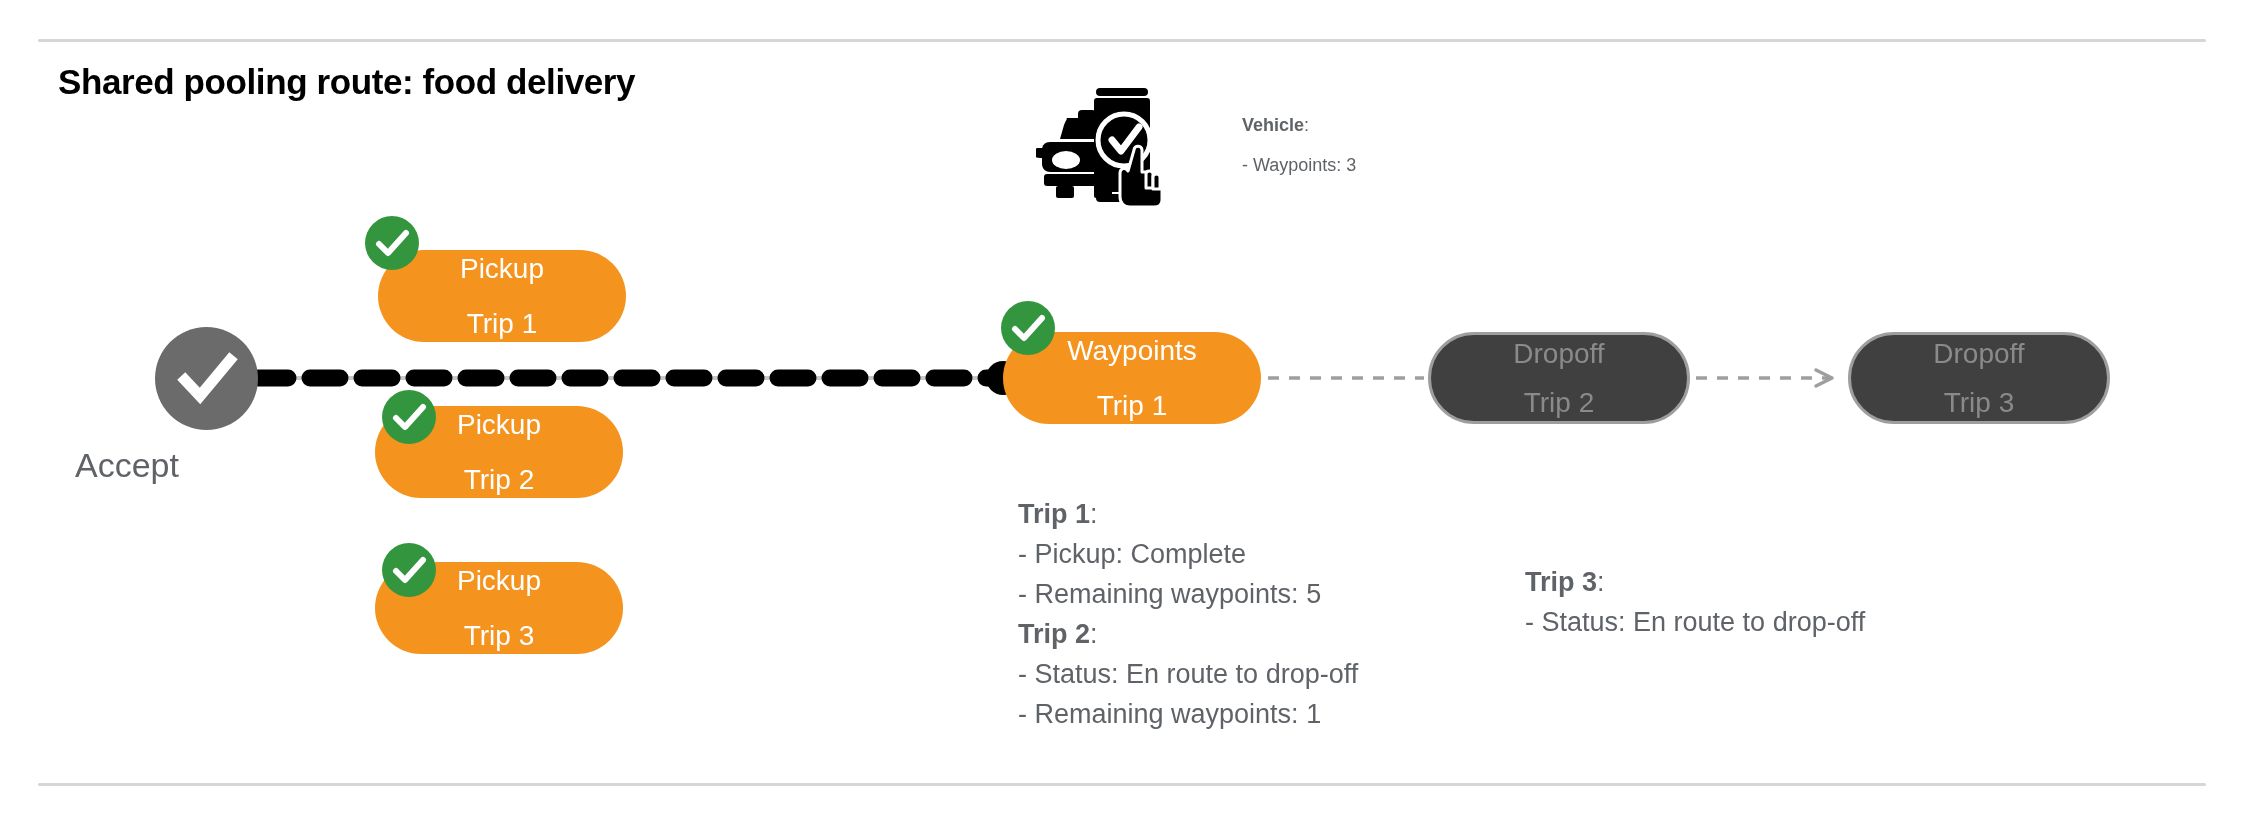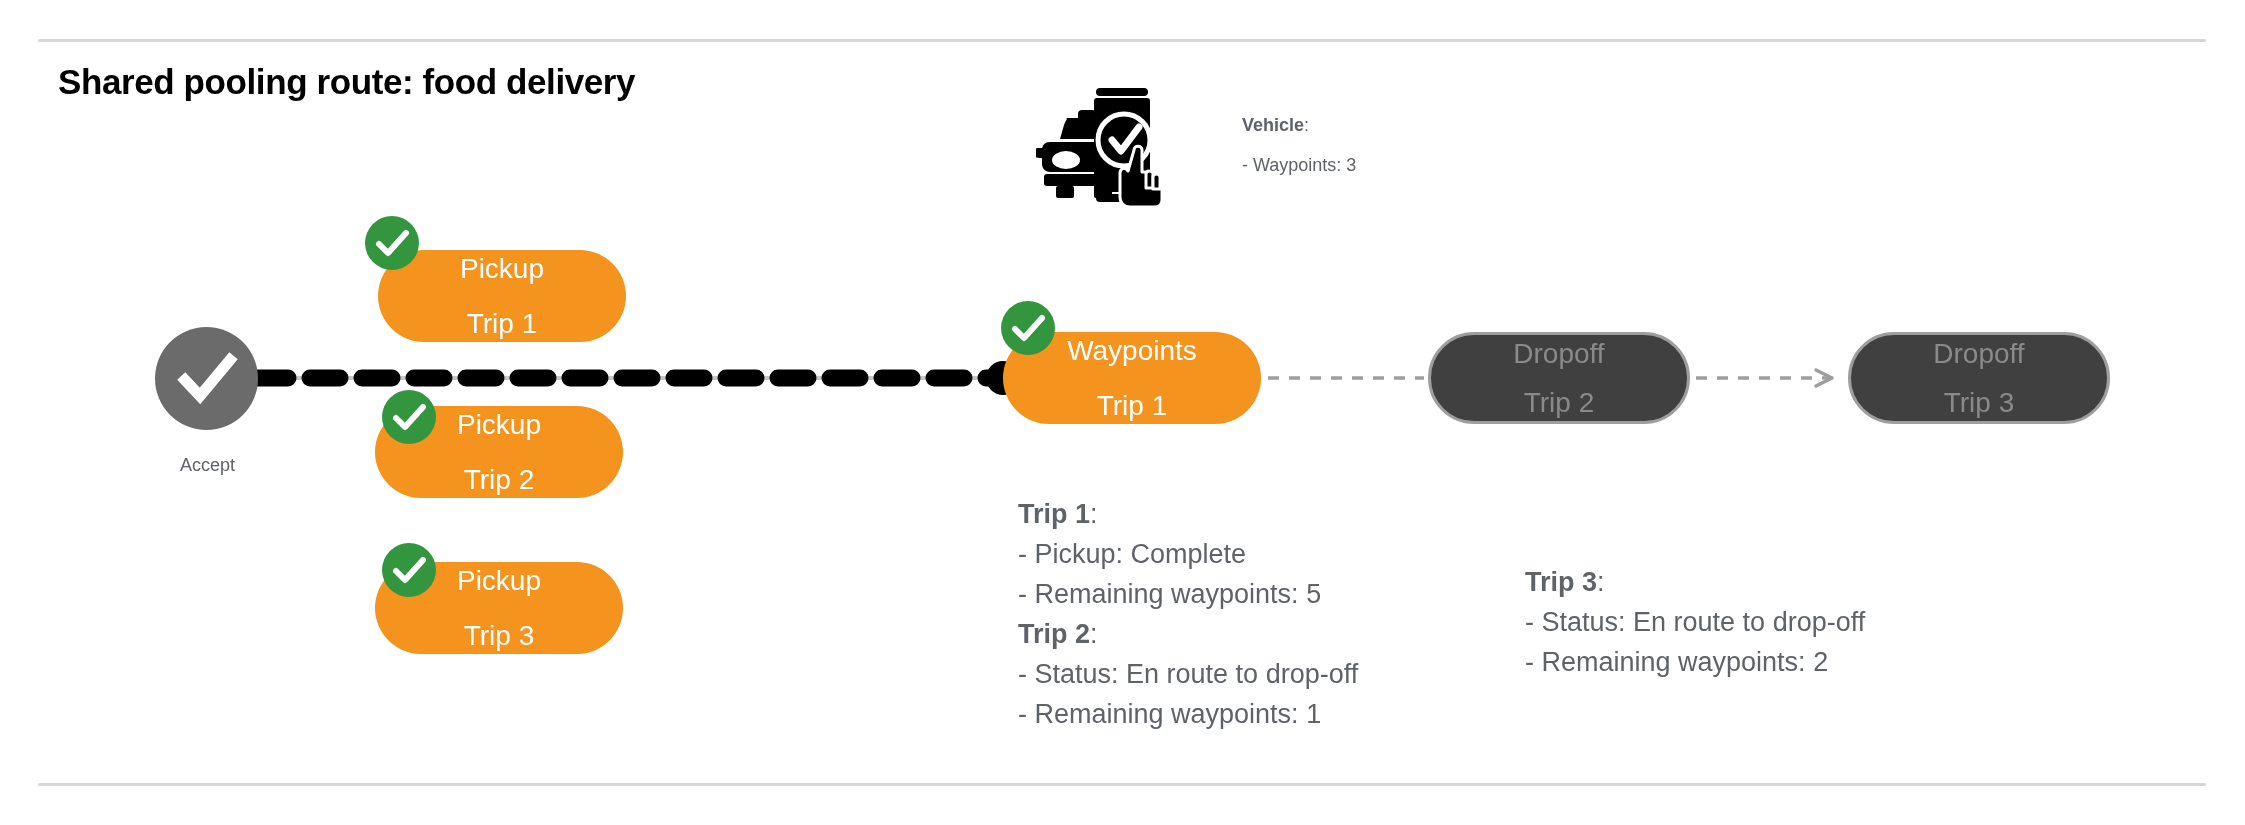--- a/index.html
+++ b/index.html
@@ -84,22 +84,21 @@
     height: 103px;
     border-radius: 50%;
     background: #6b6b6b;
     position: relative;
   }
   #accept-label {
     position: absolute;
     left: 75px;
     top: 445px;
     width: 265px;
-    text-align: center;
-    font-size: 18px;
+    font-size: 34px;
     line-height: 40px;
     color: #5f6368;
   }
 
   
   .pill {
     position: absolute;
     border-radius: 46px;
     display: flex;
     flex-direction: column;
@@ -285,16 +284,15 @@
     <div>- Pickup:  Complete</div>
     <div>- Remaining waypoints: 5</div>
     <div><span class="hd">Trip 2</span><span>:</span></div>
     <div>- Status:  En route to drop-off</div>
     <div>- Remaining waypoints: 1</div>
   </div>
 
   <div class="detail-block" id="detail-right">
     <div><span class="hd">Trip 3</span><span>:</span></div>
     <div>- Status:  En route to drop-off</div>
-    <div>- Remaining waypoints: 2</div>
   </div>
 
 </div>
 
 </body></html>

